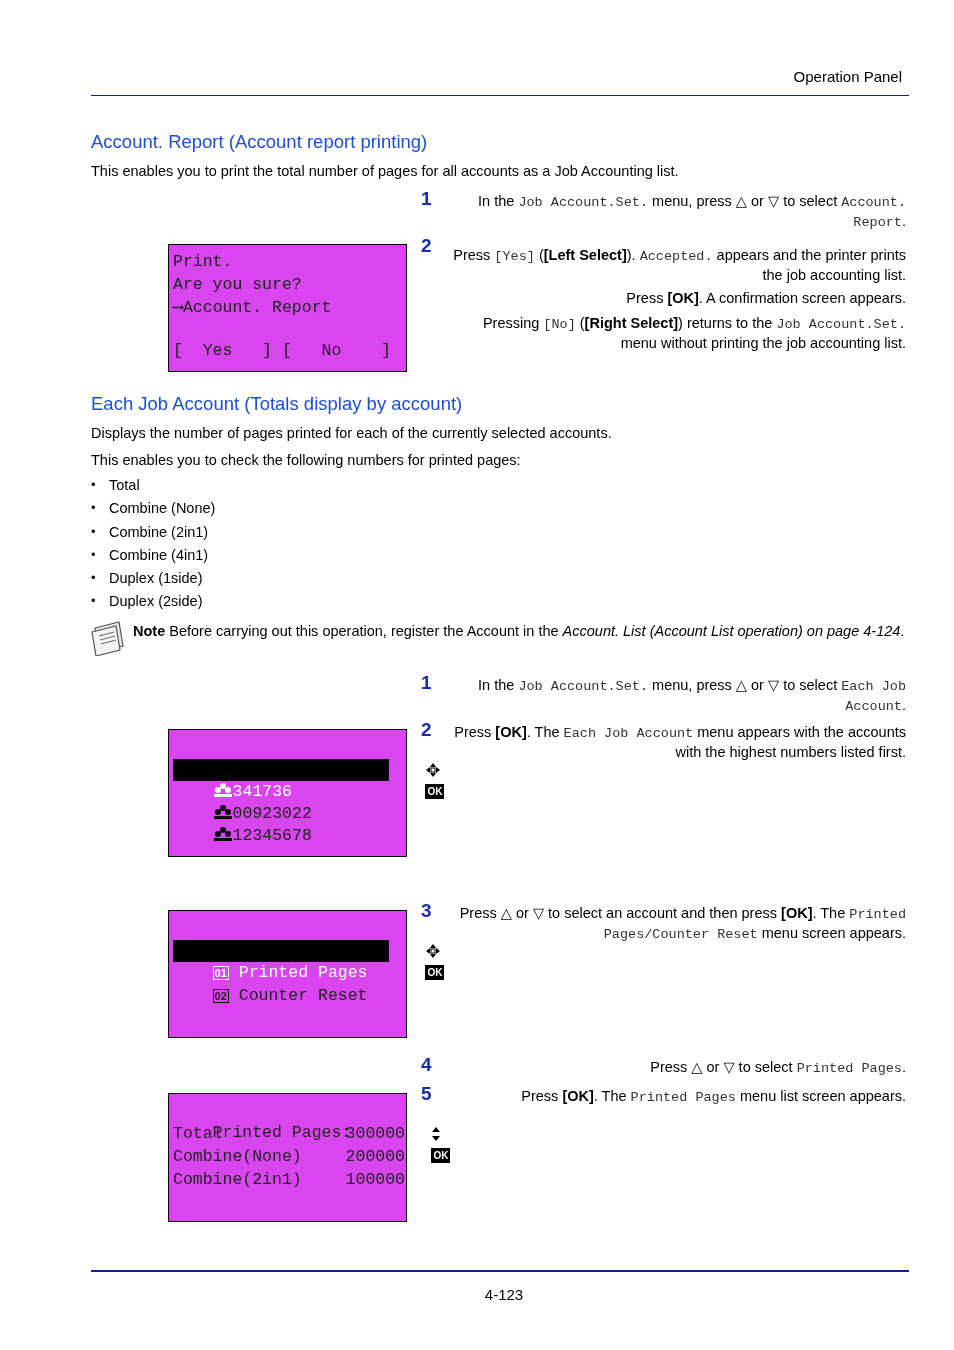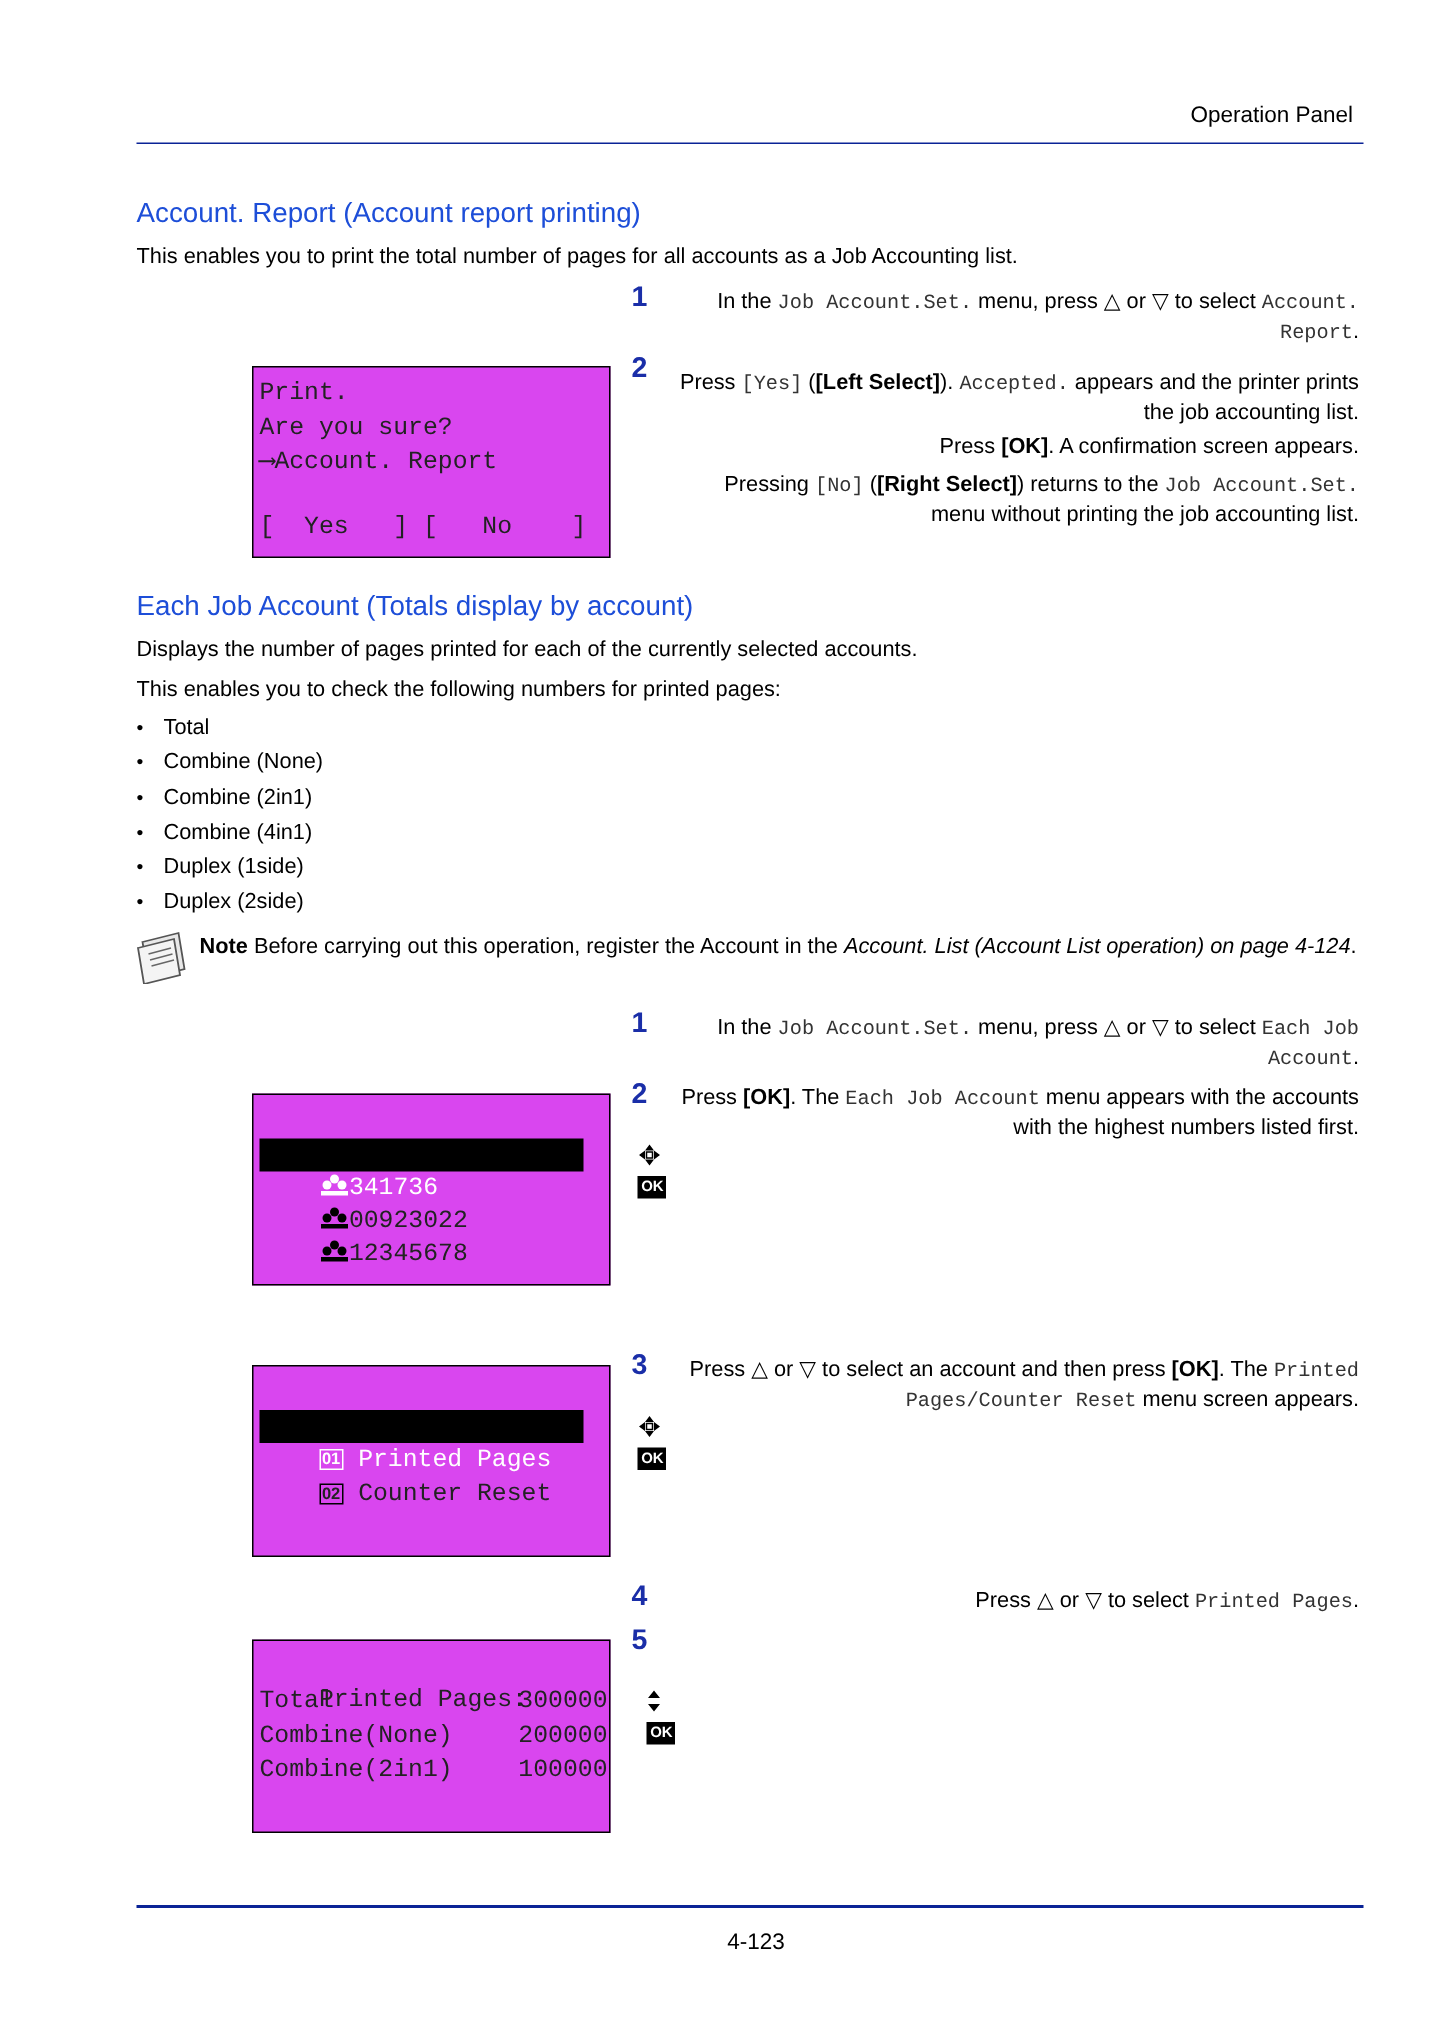--- a/index.html
+++ b/index.html
@@ -191,16 +191,19 @@
 
 <div class="step" style="top:1058px;">
   <span class="num">4</span>
   <div class="txt">
       <p><span>Press △ or ▽ to select </span><span class="mono">Printed Pages</span><span>.</span></p>
     </div>
 </div>
 
 <div class="step" style="top:1087px;">
   <span class="num">5</span>
+  <div class="txt">
+      <p><span>Press </span><b>[OK]</b><span>. The </span><span class="mono">Printed Pages</span><span> menu list screen appears.</span></p>
+    </div>
 </div>
 
 <div class="abs rule bottom"></div>
 <div class="abs page-num">4-123</div>
 
 </body></html>

